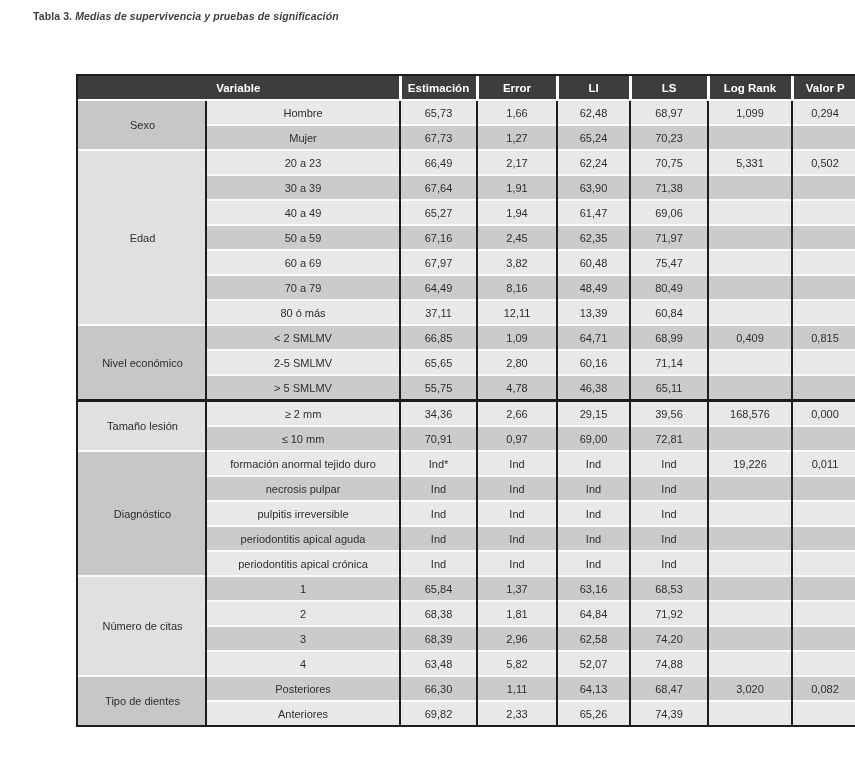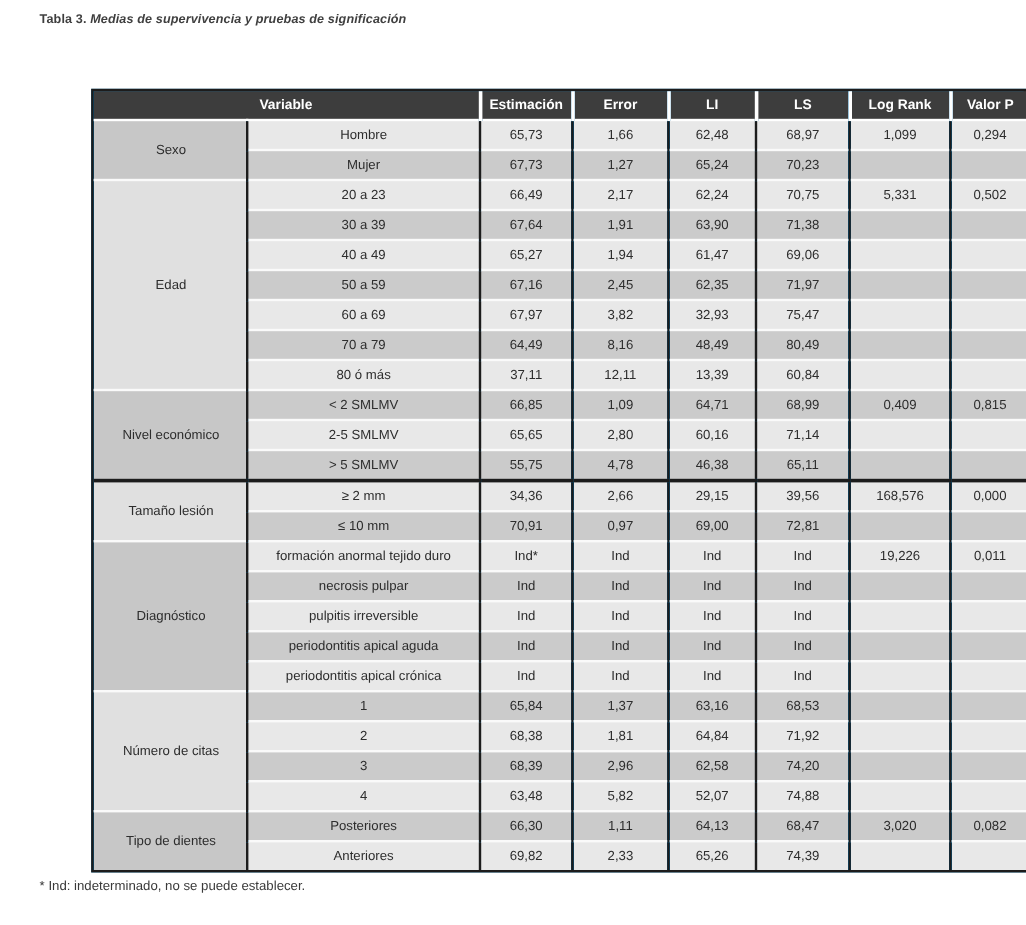--- a/index.html
+++ b/index.html
@@ -131,21 +131,21 @@
             <td class="ncell s1">2,45</td>
             <td class="ncell s1">62,35</td>
             <td class="ncell s1">71,97</td>
             <td class="ncell s1"></td>
             <td class="ncell s1"></td>
           </tr>
           <tr>
             <td class="vcell s0">60 a 69</td>
             <td class="ncell s0">67,97</td>
             <td class="ncell s0">3,82</td>
-            <td class="ncell s0">32,93</td>
+            <td class="ncell s0">60,48</td>
             <td class="ncell s0">75,47</td>
             <td class="ncell s0"></td>
             <td class="ncell s0"></td>
           </tr>
           <tr>
             <td class="vcell s1">70 a 79</td>
             <td class="ncell s1">64,49</td>
             <td class="ncell s1">8,16</td>
             <td class="ncell s1">48,49</td>
             <td class="ncell s1">80,49</td>
@@ -307,15 +307,14 @@
             <td class="ncell s0">2,33</td>
             <td class="ncell s0">65,26</td>
             <td class="ncell s0">74,39</td>
             <td class="ncell s0"></td>
             <td class="ncell s0"></td>
           </tr>
         </tbody>
     </table>
   </div>
 
-  <div class="footnote">* Ind: indeterminado, no se puede establecer.</div>
 
 </div>
 
 </body></html>

